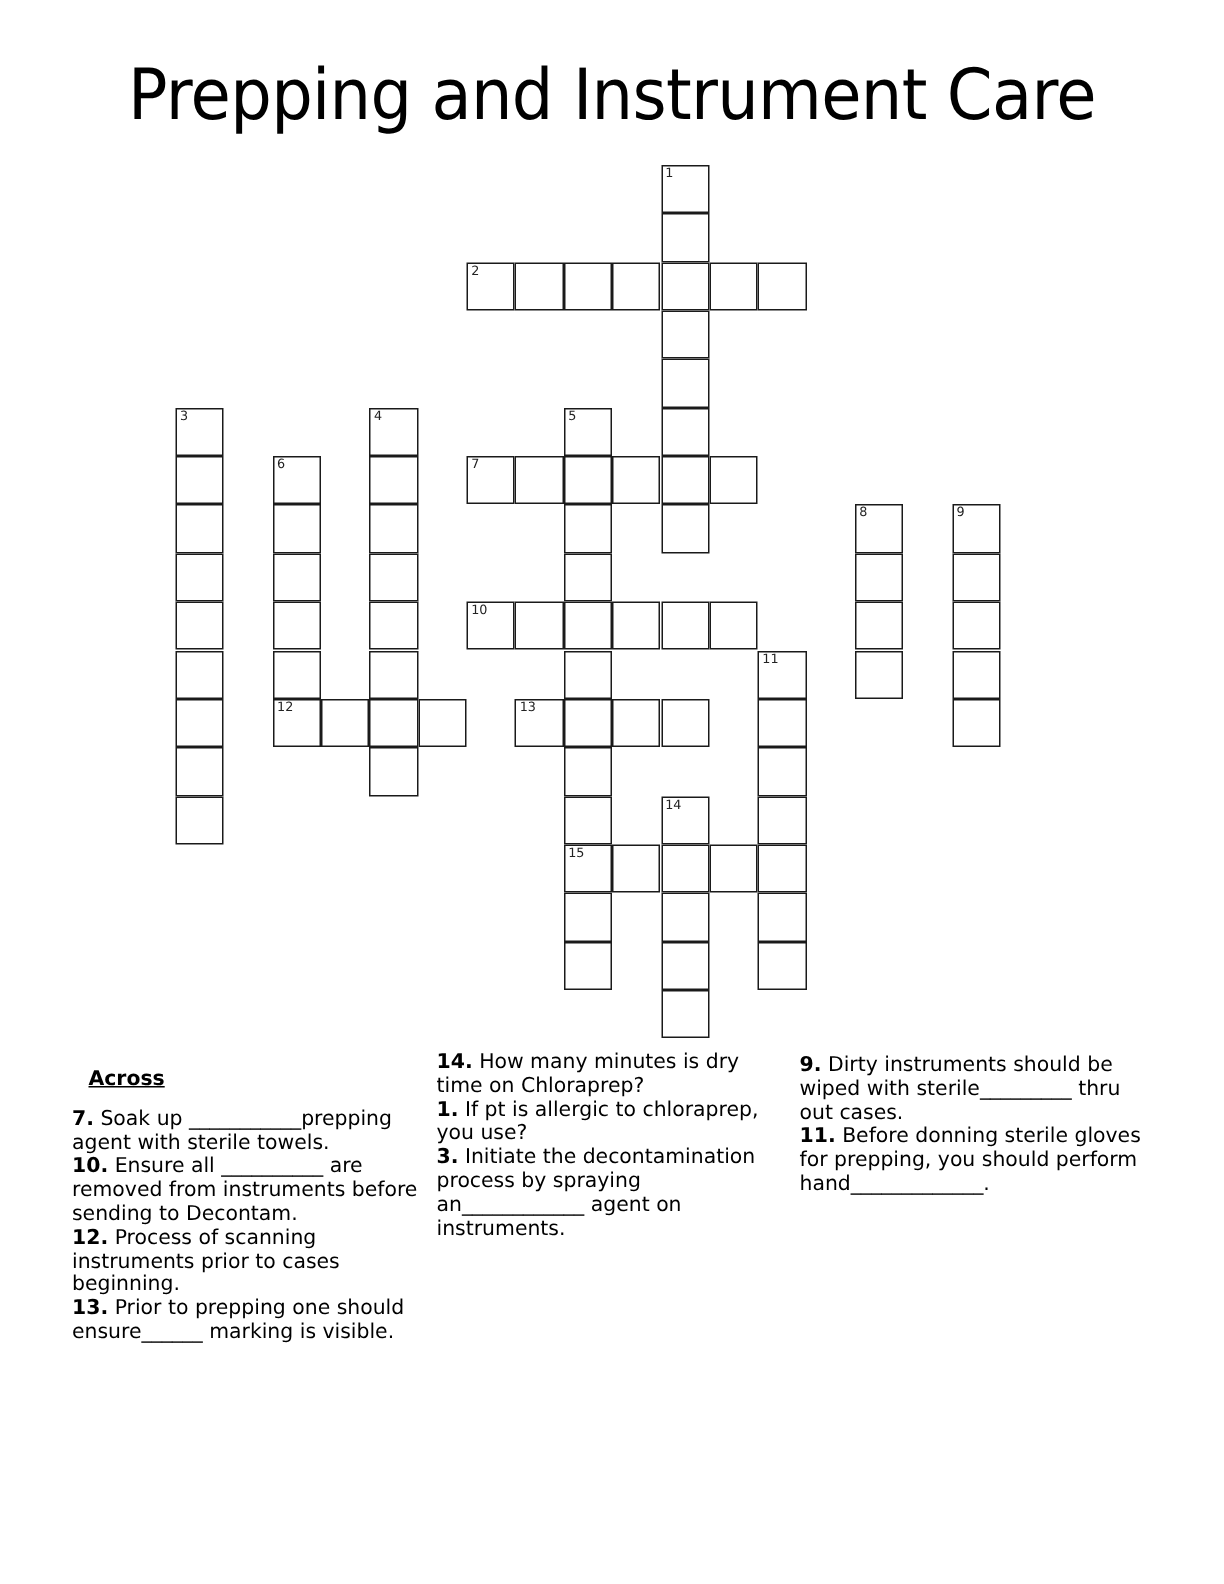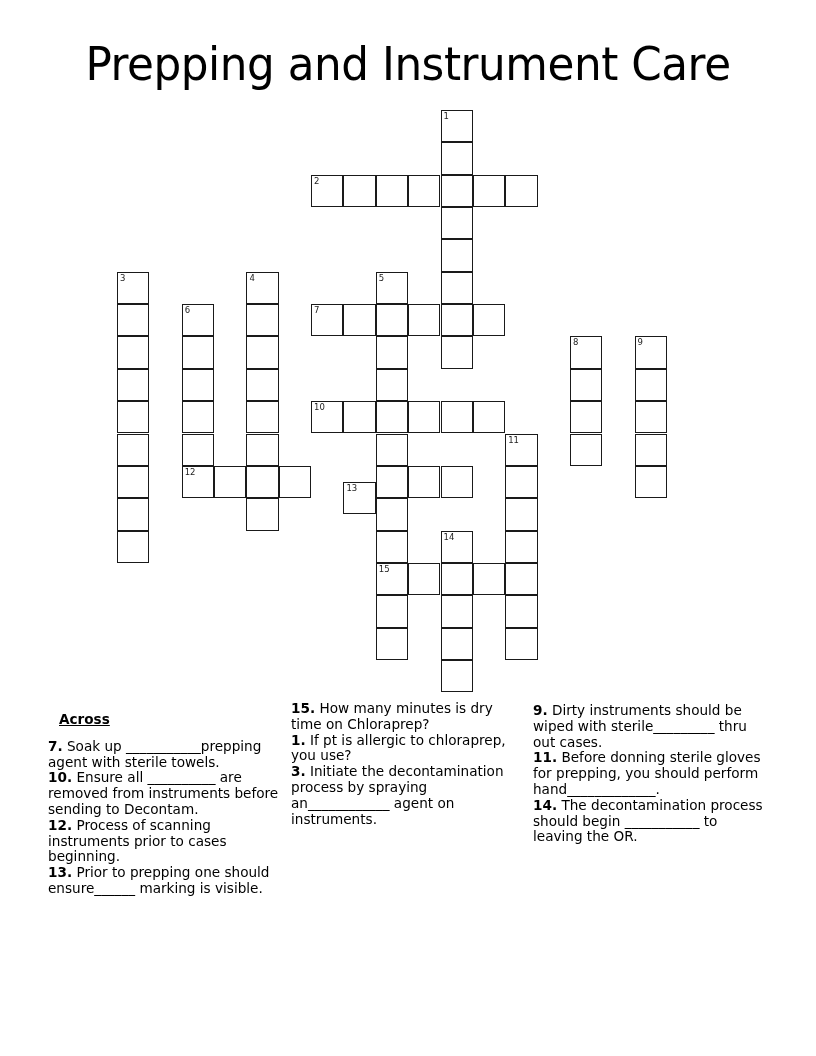--- a/index.html
+++ b/index.html
@@ -118,21 +118,21 @@
       <span class="num">11</span>
     </div>
     <div class="cell" style="left: 505.2px; top: 465.85px;"></div>
     <div class="cell" style="left: 505.2px; top: 498.2px;"></div>
     <div class="cell" style="left: 505.2px; top: 530.55px;"></div>
     <div class="cell" style="left: 505.2px; top: 562.9px;"></div>
     <div class="cell" style="left: 505.2px; top: 595.25px;"></div>
     <div class="cell" style="left: 505.2px; top: 627.6px;"></div>
     <div class="cell" style="left: 214.05px; top: 465.85px;"></div>
     <div class="cell" style="left: 278.75px; top: 465.85px;"></div>
-    <div class="cell" style="left: 343.45px; top: 465.85px; margin-top: 16px;">
+    <div class="cell" style="left: 343.45px; top: 465.85px;">
       <span class="num">13</span>
     </div>
     <div class="cell" style="left: 408.15px; top: 465.85px;"></div>
     <div class="cell" style="left: 440.5px; top: 465.85px;"></div>
     <div class="cell" style="left: 440.5px; top: 530.55px;">
       <span class="num">14</span>
     </div>
     <div class="cell" style="left: 440.5px; top: 562.9px;"></div>
     <div class="cell" style="left: 440.5px; top: 595.25px;"></div>
     <div class="cell" style="left: 440.5px; top: 627.6px;"></div>
@@ -143,23 +143,22 @@
 
 <div class="clues col1">
   <p class="heading">Across</p>
   <p class="clue"><span class="n">7.</span> <span>Soak up ___________prepping agent with sterile towels.</span></p>
   <p class="clue"><span class="n">10.</span> <span>Ensure all __________ are removed from instruments before sending to Decontam.</span></p>
   <p class="clue"><span class="n">12.</span> <span>Process of scanning instruments prior to cases beginning.</span></p>
   <p class="clue"><span class="n">13.</span> <span>Prior to prepping one should ensure______ marking is visible.</span></p>
 </div>
 
 <div class="clues col2">
-  <p class="clue"><span class="n">15.</span> <span>How many minutes is dry time on Chloraprep?</span></p>
+  <p class="clue"><span class="n">14.</span> <span>How many minutes is dry time on Chloraprep?</span></p>
   <p class="clue"><span class="n">1.</span> <span>If pt is allergic to chloraprep, you use?</span></p>
   <p class="clue"><span class="n">3.</span> <span>Initiate the decontamination process by spraying an____________ agent on instruments.</span></p>
 </div>
 
 <div class="clues col3">
   <div class="gap"></div>
   <p class="clue"><span class="n">9.</span> <span>Dirty instruments should be wiped with sterile_________ thru out cases.</span></p>
   <p class="clue"><span class="n">11.</span> <span>Before donning sterile gloves for prepping, you should perform hand_____________.</span></p>
-  <p class="clue"><span class="n">14.</span> <span>The decontamination process should begin ___________ to leaving the OR.</span></p>
 </div>
 
 </body></html>

